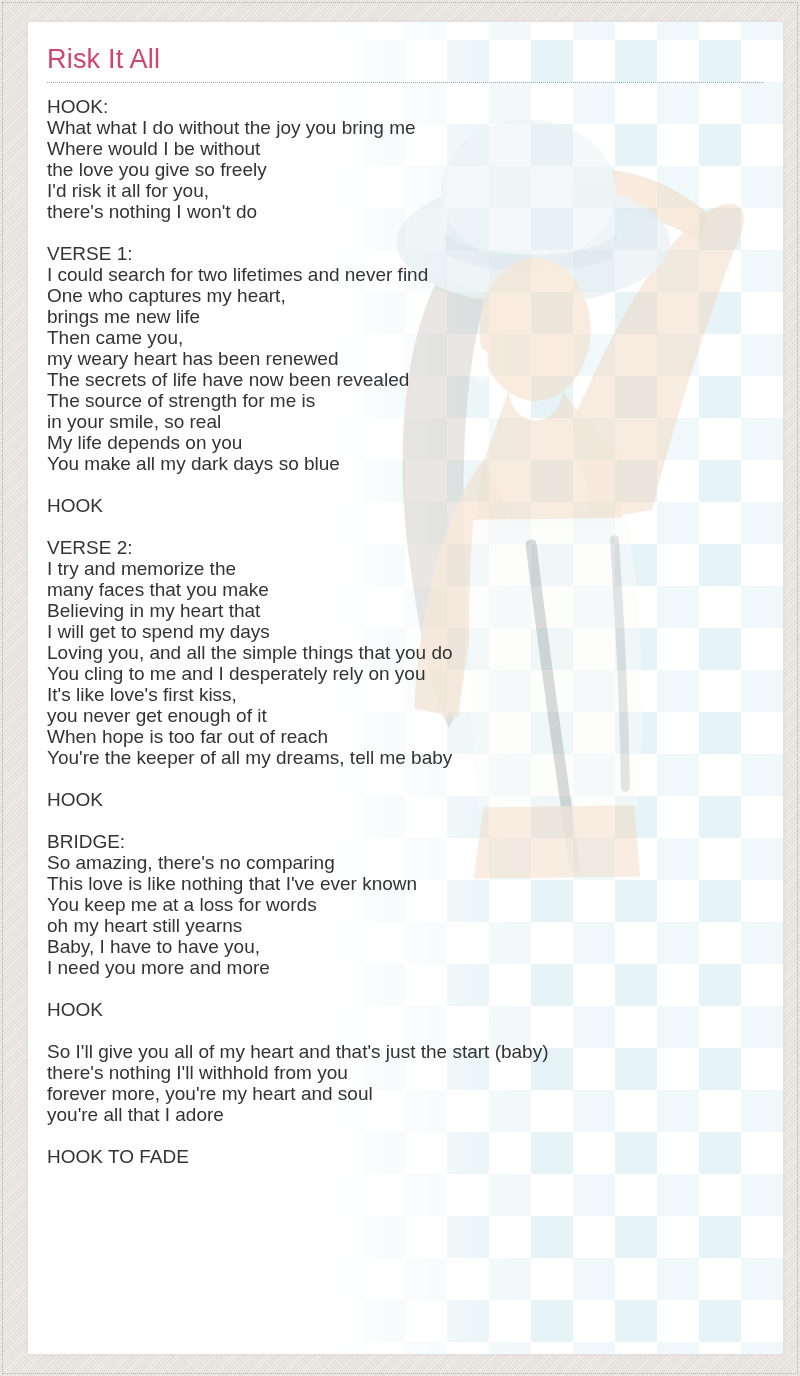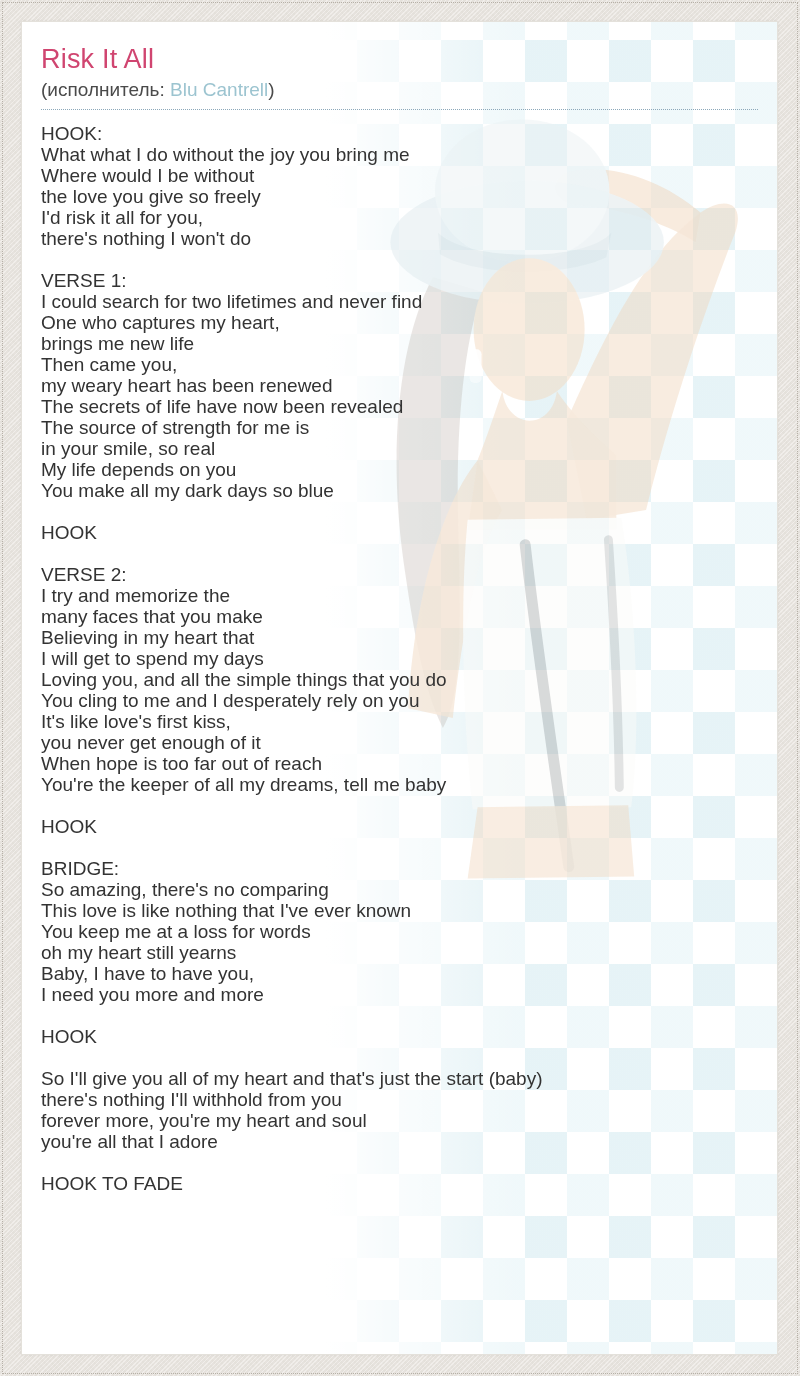--- a/index.html
+++ b/index.html
@@ -10,21 +10,21 @@
     background-image:
       repeating-linear-gradient(135deg, rgba(255,255,255,.30) 0 1px, rgba(0,0,0,0.018) 1px 3px),
       repeating-linear-gradient(45deg, rgba(0,0,0,0.012) 0 2px, rgba(255,255,255,0.02) 2px 5px);
     overflow:hidden;
   }
   .page-border {
     position:absolute; top:2px; left:2px; right:2px; bottom:2px;
     border:1px dotted #b6b0a7; pointer-events:none; z-index:6;
   }
   .card {
-    position:absolute; left:21px; top:21px; width:757px; height:1334px;
+    position:absolute; left:27px; top:21px; width:757px; height:1334px;
     background:#ffffff; border:1px solid #e4e1db; box-sizing:border-box;
     box-shadow:0 0 3px rgba(0,0,0,0.06); overflow:hidden;
   }
   .decor-checker {
     position:absolute; top:0; right:0; width:470px; height:100%; z-index:0;
     background:
       linear-gradient(to left, rgba(255,255,255,0) 55%, #ffffff 96%),
       conic-gradient(rgba(190,224,233,.38) 0 90deg, rgba(255,255,255,0) 90deg 180deg,
                      rgba(205,233,240,.30) 180deg 270deg, rgba(255,255,255,0) 270deg);
     background-size:100% 100%, 84px 84px;
@@ -79,21 +79,20 @@
     <path d="M150,430 L305,428 C320,520 325,640 315,720 L155,722 C145,630 142,510 150,430 Z" fill="#fbfbf9" opacity="0.95"></path>
 
     <path d="M208,455 C220,560 238,680 252,780" stroke="#757a7e" stroke-width="11" fill="none" opacity="0.55" stroke-linecap="round"></path>
     <path d="M292,450 C298,540 302,620 303,700" stroke="#85898c" stroke-width="9" fill="none" opacity="0.45" stroke-linecap="round"></path>
 
     <path d="M160,720 L312,718 L318,790 L150,792 Z" fill="#f0d5ba" opacity="0.85"></path>
   </svg>
 
   <div class="content">
     <h1 class="title">Risk It All</h1>
-    <p class="artist"><span>(исполнитель: </span><a class="artist-link">Blu Cantrell</a><span>)</span></p>
     <div class="separator"></div>
     <div class="lyrics">HOOK:
 What what I do without the joy you bring me
 Where would I be without
 the love you give so freely
 I'd risk it all for you,
 there's nothing I won't do
 
 VERSE 1:
 I could search for two lifetimes and never find

